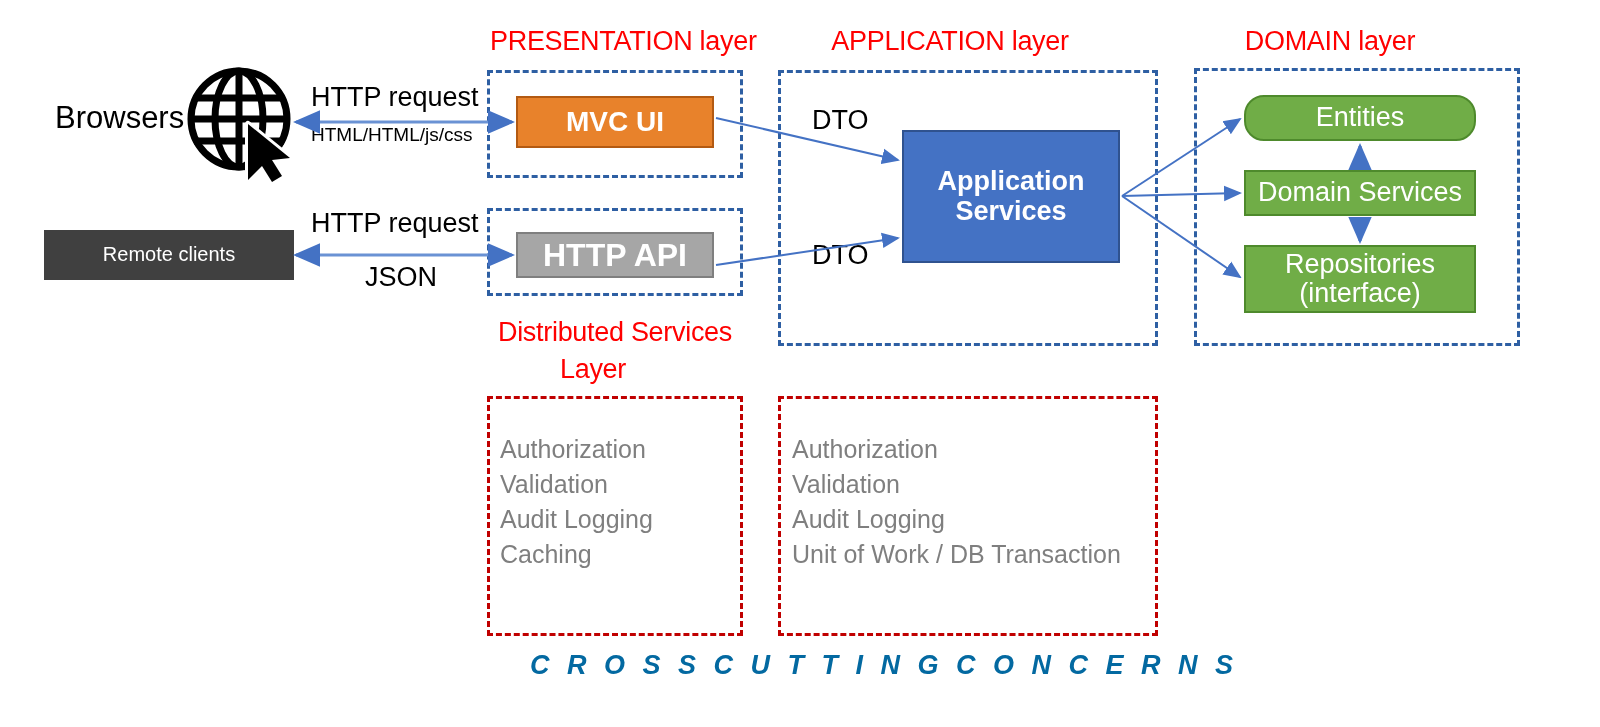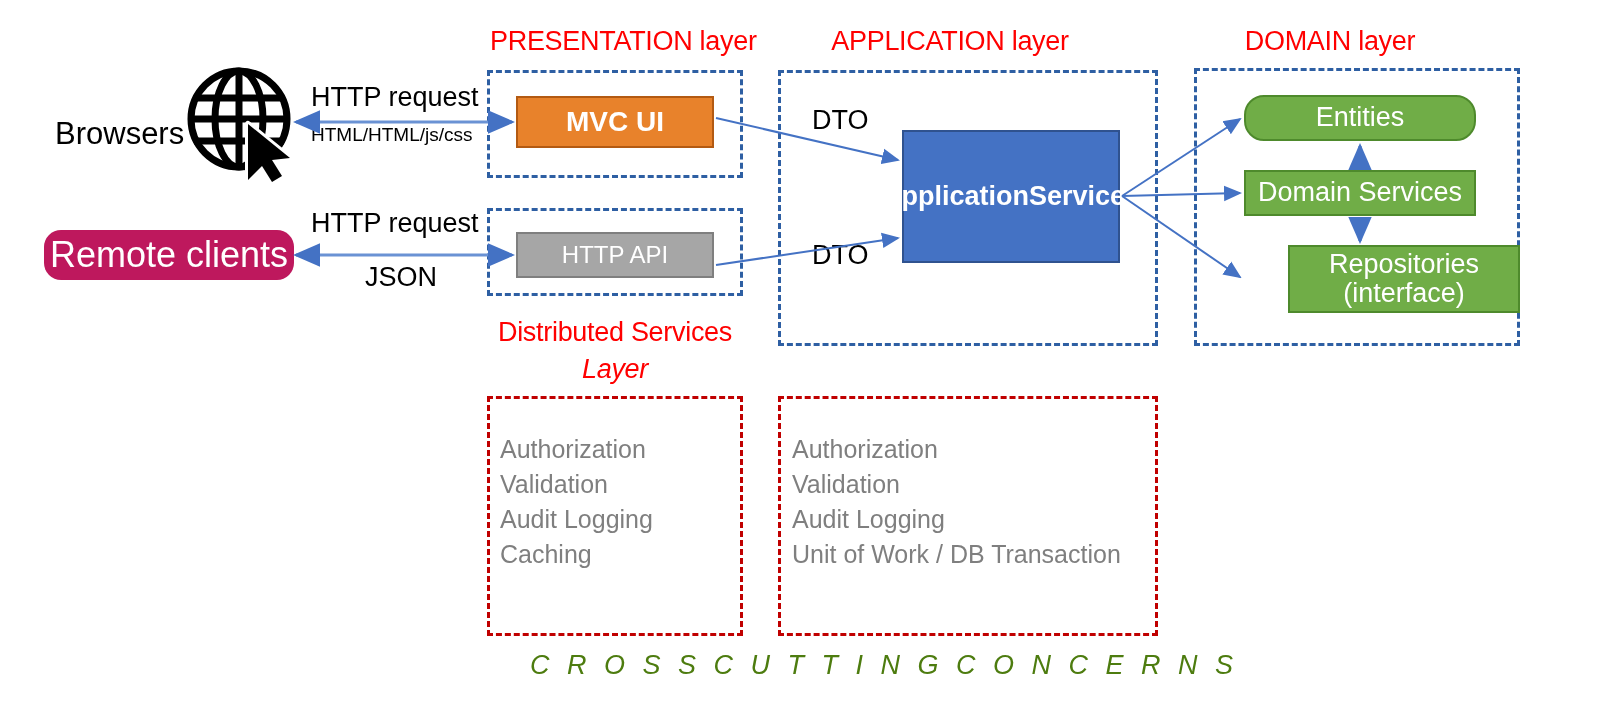--- a/index.html
+++ b/index.html
@@ -13,35 +13,35 @@
                letter-spacing:-0.3px;line-height:34px;}
 
   
   .dash-blue{border:3px dashed #2E5FA3;}
   .dash-red{border:3px dashed #C00000;}
 
   
   .node{display:flex;align-items:center;justify-content:center;
         color:#FFFFFF;line-height:1.08;}
   .node-mvc{background:#E8822B;border:2px solid #B35A12;font-weight:bold;font-size:28px;}
-  .node-api{background:#A6A6A6;border:2px solid #7F7F7F;font-weight:normal;font-size:24px;}
+  .node-api{background:#A6A6A6;border:2px solid #7F7F7F;font-weight:bold;font-size:32px;}
   .node-app{background:#4472C4;border:2px solid #2F528F;font-weight:bold;font-size:27px;}
   .node-green{background:#70AD47;border:2px solid #4E8A2C;font-size:27px;font-weight:400;}
-  .node-black{background:#be185d;font-size:36px;color:#fff;font-weight:400;border-radius:17px;}
+  .node-black{background:#404040;font-size:20px;color:#fff;font-weight:400;}
 
   
   .lbl{white-space:nowrap;}
   .lbl-big{font-size:27px;}
   .lbl-small{font-size:19px;}
   .lbl-dto{font-size:27px;}
   .browsers-lbl{font-size:31px;}
 
   
   .cc-list{color:#7F7F7F;font-size:25px;line-height:35px;white-space:nowrap;}
-  .cc-title{color:#4d7c0f;font-size:27px;font-style:italic;font-weight:normal;
+  .cc-title{color:#0369a1;font-size:27px;font-style:italic;font-weight:bold;
             letter-spacing:5px;white-space:nowrap;}
 
   svg.overlay{position:absolute;left:0;top:0;width:1600px;height:727px;
               pointer-events:none;overflow:visible;}
 </style>
 </head>
 <body>
 
 <div class="stage">
 
@@ -49,37 +49,37 @@
   <div class="abs layer-title" style="left:830px;top:24px;width:240px;">APPLICATION layer</div>
   <div class="abs layer-title" style="left:1235px;top:24px;width:190px;">DOMAIN layer</div>
 
   <div class="abs dash-blue" style="left:487px;top:70px;width:256px;height:108px;"></div>
   <div class="abs node node-mvc" style="left:516px;top:96px;width:198px;height:52px;">MVC UI</div>
 
   <div class="abs dash-blue" style="left:487px;top:208px;width:256px;height:88px;"></div>
   <div class="abs node node-api" style="left:516px;top:232px;width:198px;height:46px;">HTTP API</div>
 
   <div class="abs layer-title" style="left:490px;top:315px;width:250px;">Distributed Services</div>
-  <div class="abs layer-title" style="left:490px;top:352px;width:250px;font-style:italic;">Layer</div>
+  <div class="abs layer-title" style="left:468px;top:352px;width:250px;">Layer</div>
 
   <div class="abs dash-blue" style="left:778px;top:70px;width:380px;height:276px;"></div>
-  <div class="abs node node-app" style="left:902px;top:130px;width:218px;height:133px;flex-direction:row;">
+  <div class="abs node node-app" style="left:902px;top:130px;width:218px;height:133px;flex-direction:column;">
     <span>Application</span>
     <span>Services</span>
   </div>
 
   <div class="abs dash-blue" style="left:1194px;top:68px;width:326px;height:278px;"></div>
   <div class="abs node node-green" style="left:1244px;top:95px;width:232px;height:46px;border-radius:20px;">Entities</div>
   <div class="abs node node-green" style="left:1244px;top:170px;width:232px;height:46px;">Domain Services</div>
-  <div class="abs node node-green" style="left:1288px;top:245px;width:232px;height:68px;flex-direction:column;">
+  <div class="abs node node-green" style="left:1244px;top:245px;width:232px;height:68px;flex-direction:column;">
     <span>Repositories</span>
     <span>(interface)</span>
   </div>
 
-  <div class="abs browsers-lbl lbl" style="left:55px;top:100px;margin-top:16px;">Browsers</div>
+  <div class="abs browsers-lbl lbl" style="left:55px;top:100px;">Browsers</div>
 
   <svg class="abs" style="left:186px;top:62px;" width="112" height="120" viewBox="0 0 112 120">
     <g fill="none" stroke="#000000" stroke-width="7">
       <circle cx="53" cy="57" r="48"></circle>
       <ellipse cx="53" cy="57" rx="24" ry="48"></ellipse>
       <line x1="53" y1="9" x2="53" y2="105"></line>
       <line x1="8" y1="36" x2="98" y2="36"></line>
       <line x1="5" y1="57" x2="101" y2="57"></line>
       <line x1="8" y1="79" x2="98" y2="79"></line>
     </g>

